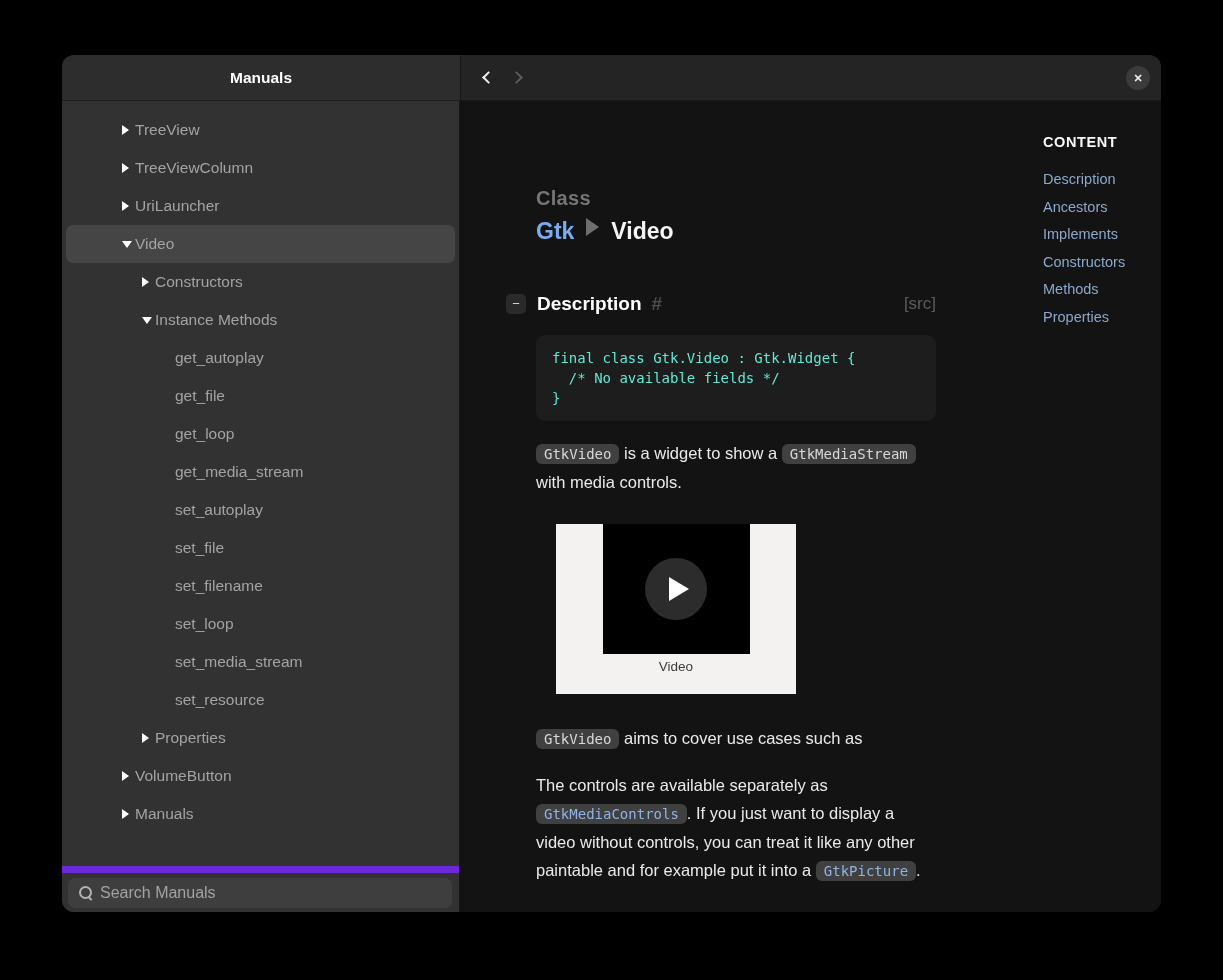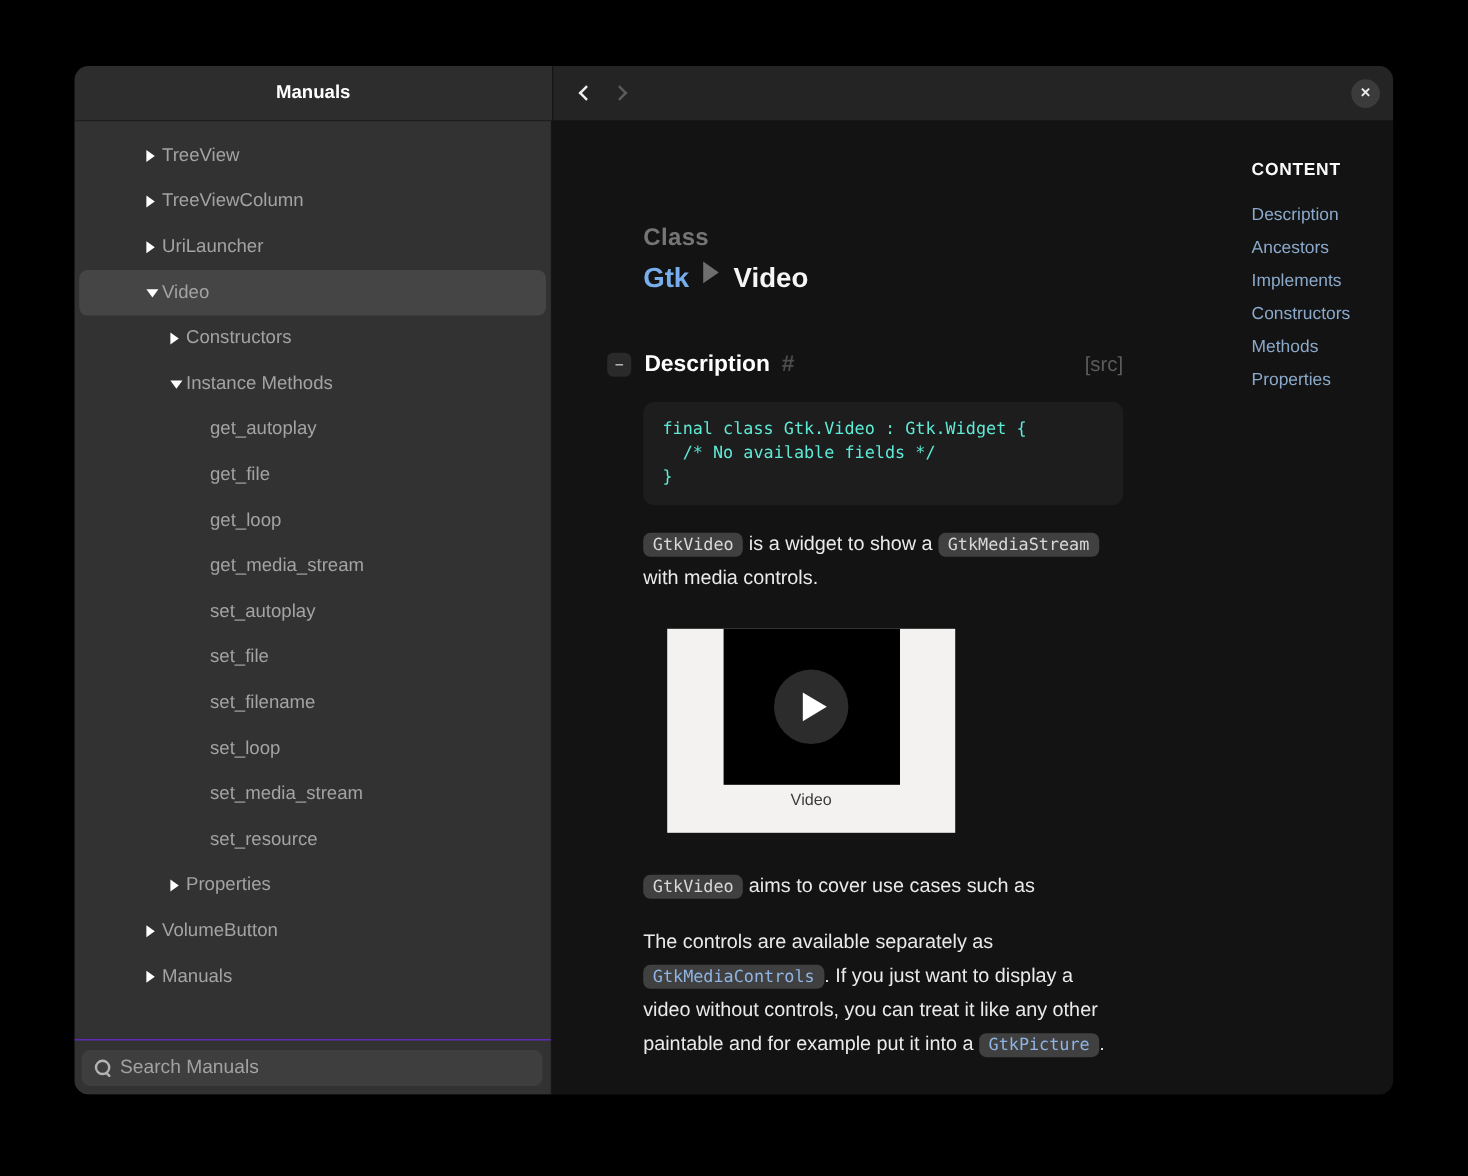--- a/index.html
+++ b/index.html
@@ -34,21 +34,21 @@
     display:flex; flex-direction:column; }
   .tree { flex:1; overflow:hidden; padding-top:10px; }
   .tree-row { height:38px; display:flex; align-items:center; margin:0 4px;
     border-radius:7px; color:#a3a3a3; font-size:15.5px; cursor:default; }
   .tree-row.selected { background:#454545; }
   .tw { width:13px; flex:0 0 13px; display:flex; align-items:center; }
   .arr-right { width:0; height:0; border-left:7px solid #fff; border-top:5px solid transparent;
     border-bottom:5px solid transparent; }
   .arr-down { width:0; height:0; border-top:7px solid #fff; border-left:5px solid transparent;
     border-right:5px solid transparent; }
-  .search-area { flex:0 0 46px; border-top:1px solid #6d28d9; display:flex; align-items:center; }
+  .search-area { flex:0 0 46px; border-top:7px solid #6d28d9; display:flex; align-items:center; }
   .search-entry { margin:0 7px 0 6px; width:385px; height:30px; background:#3e3e3e;
     border-radius:7px; display:flex; align-items:center; padding:0 10px; }
   .mag { position:relative; width:15px; height:15px; margin-right:7px; flex:0 0 15px; }
   .mag::before { content:""; position:absolute; left:1px; top:1px; width:9px; height:9px;
     border:2px solid #b3b3b3; border-radius:50%; }
   .mag::after { content:""; position:absolute; left:11px; top:11px; width:5px; height:2px;
     background:#b3b3b3; transform:rotate(45deg); transform-origin:0 0; border-radius:1px; }
   .search-input { background:transparent; border:none; outline:none; color:#e8e8e8;
     font-size:16px; width:100%; font-family:"Liberation Sans", sans-serif; }
   .search-input::placeholder { color:#a2a2a2; }

